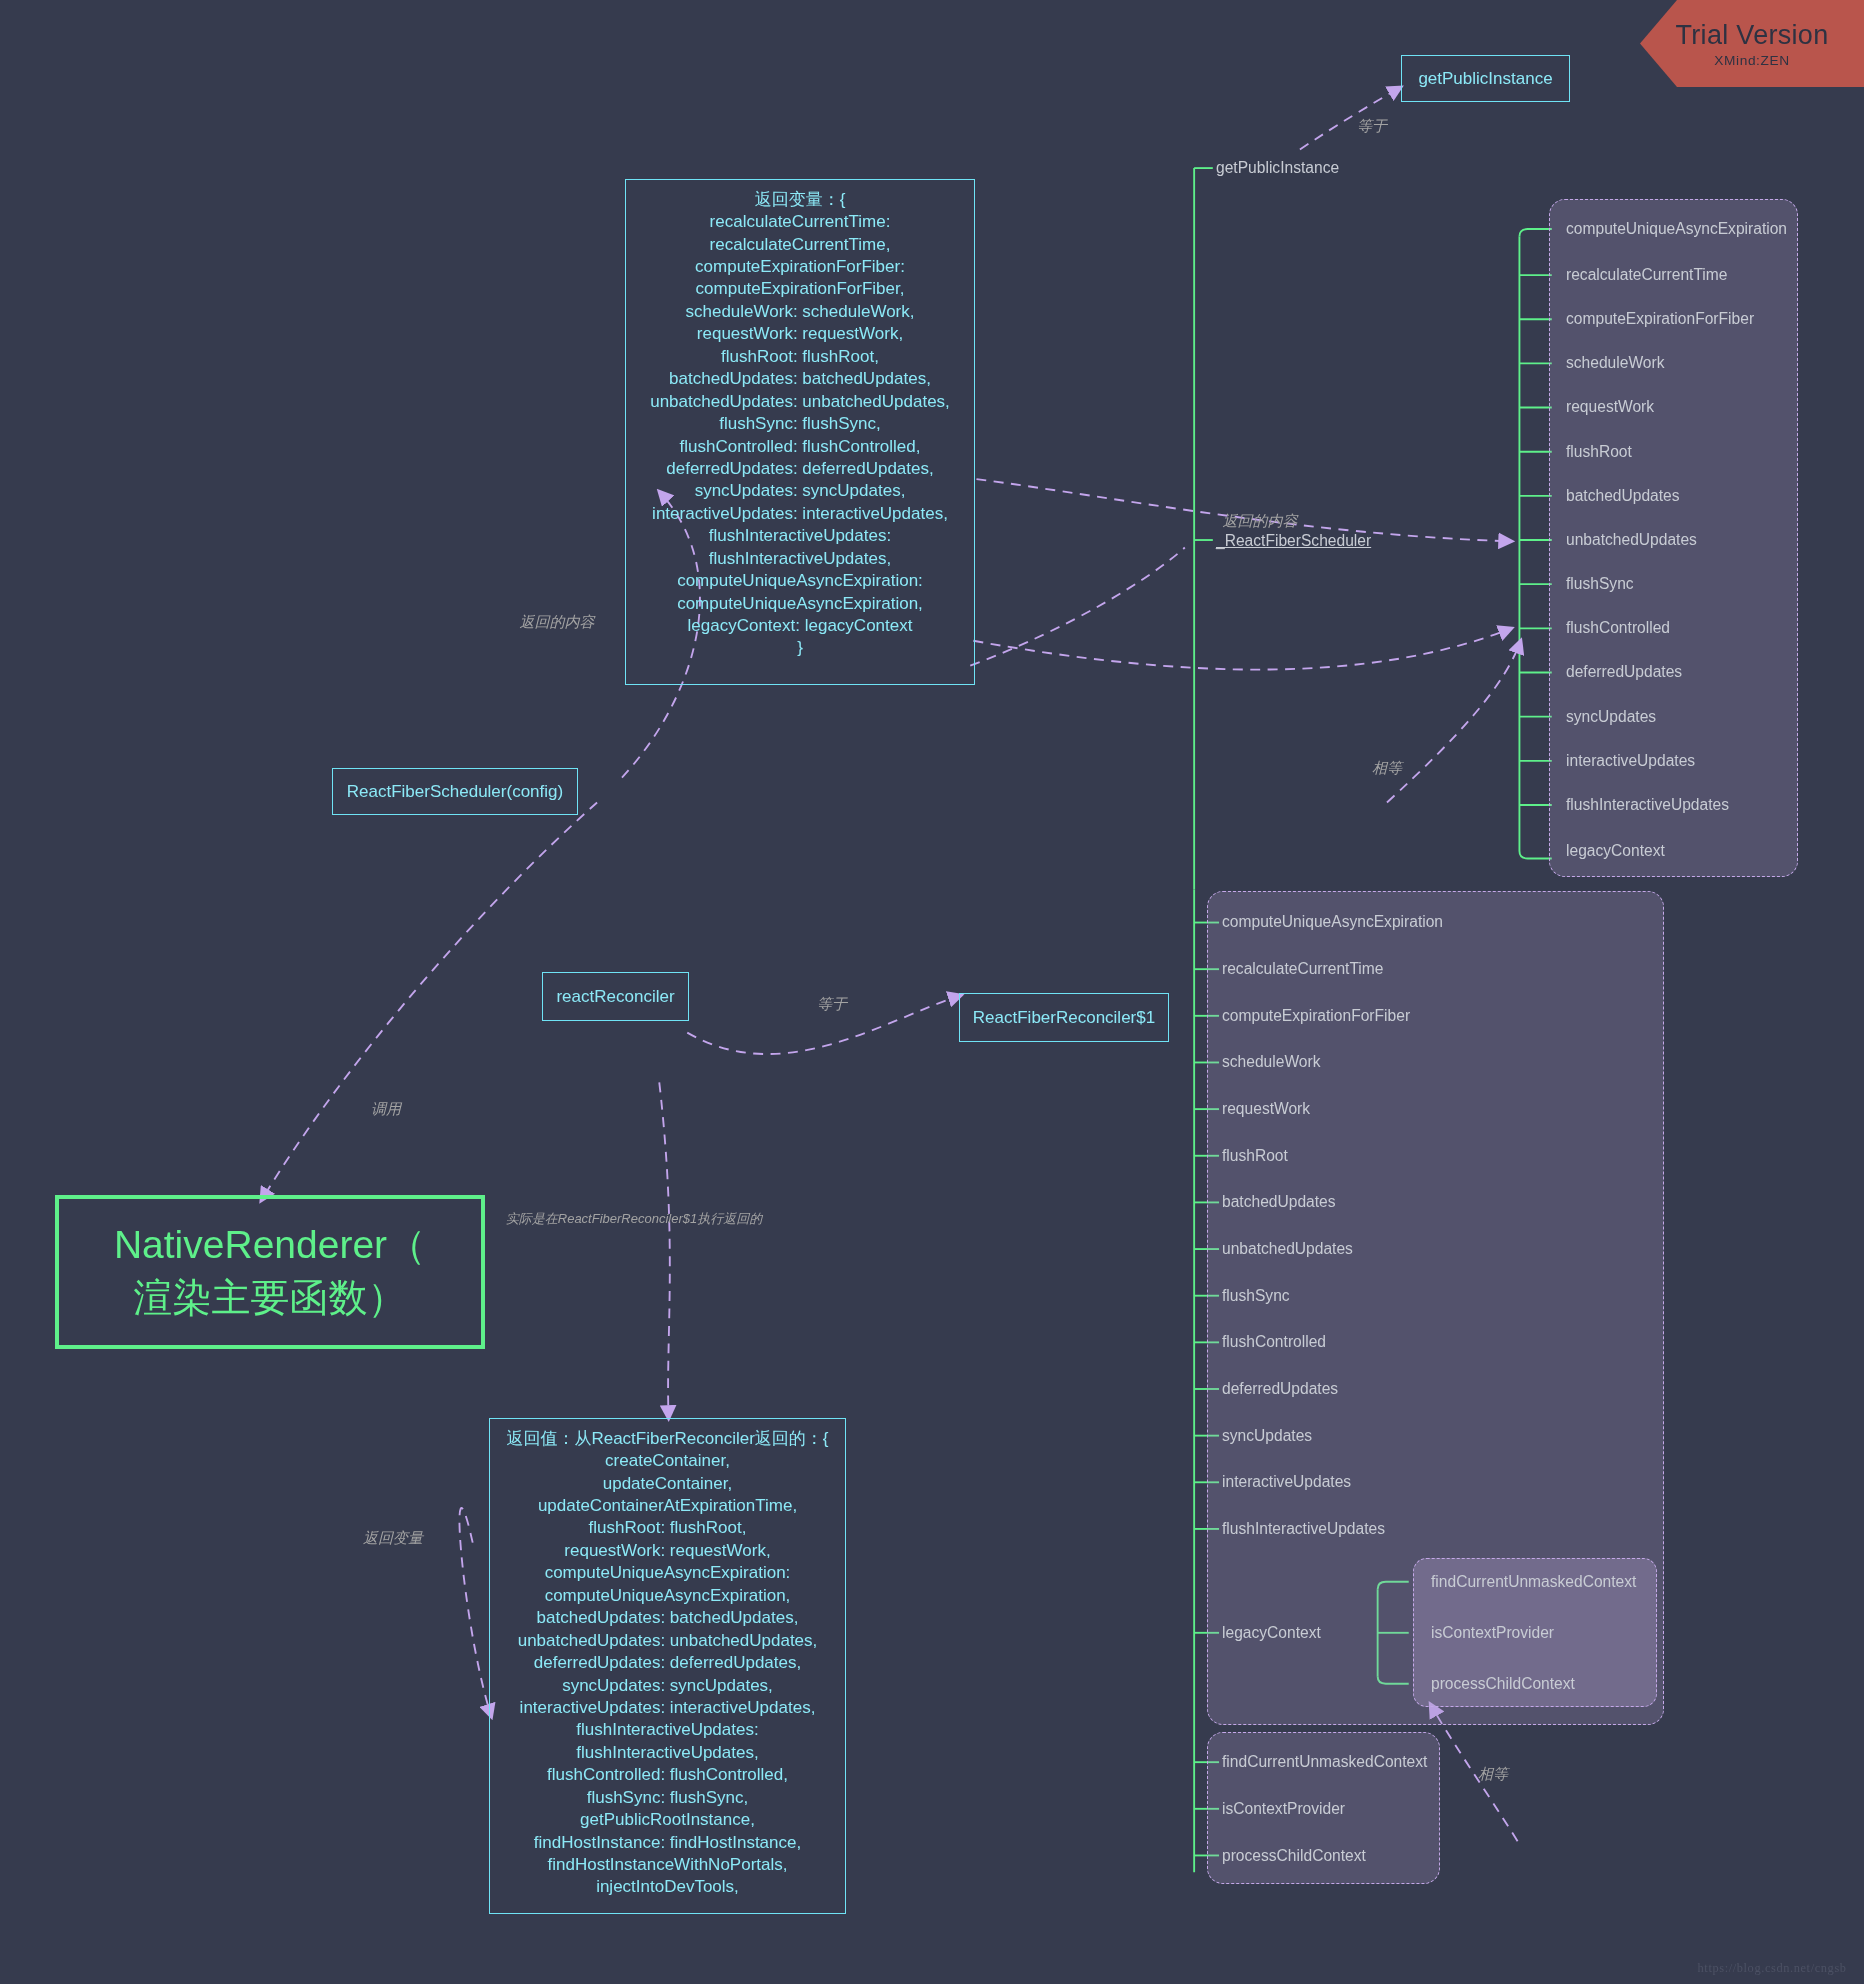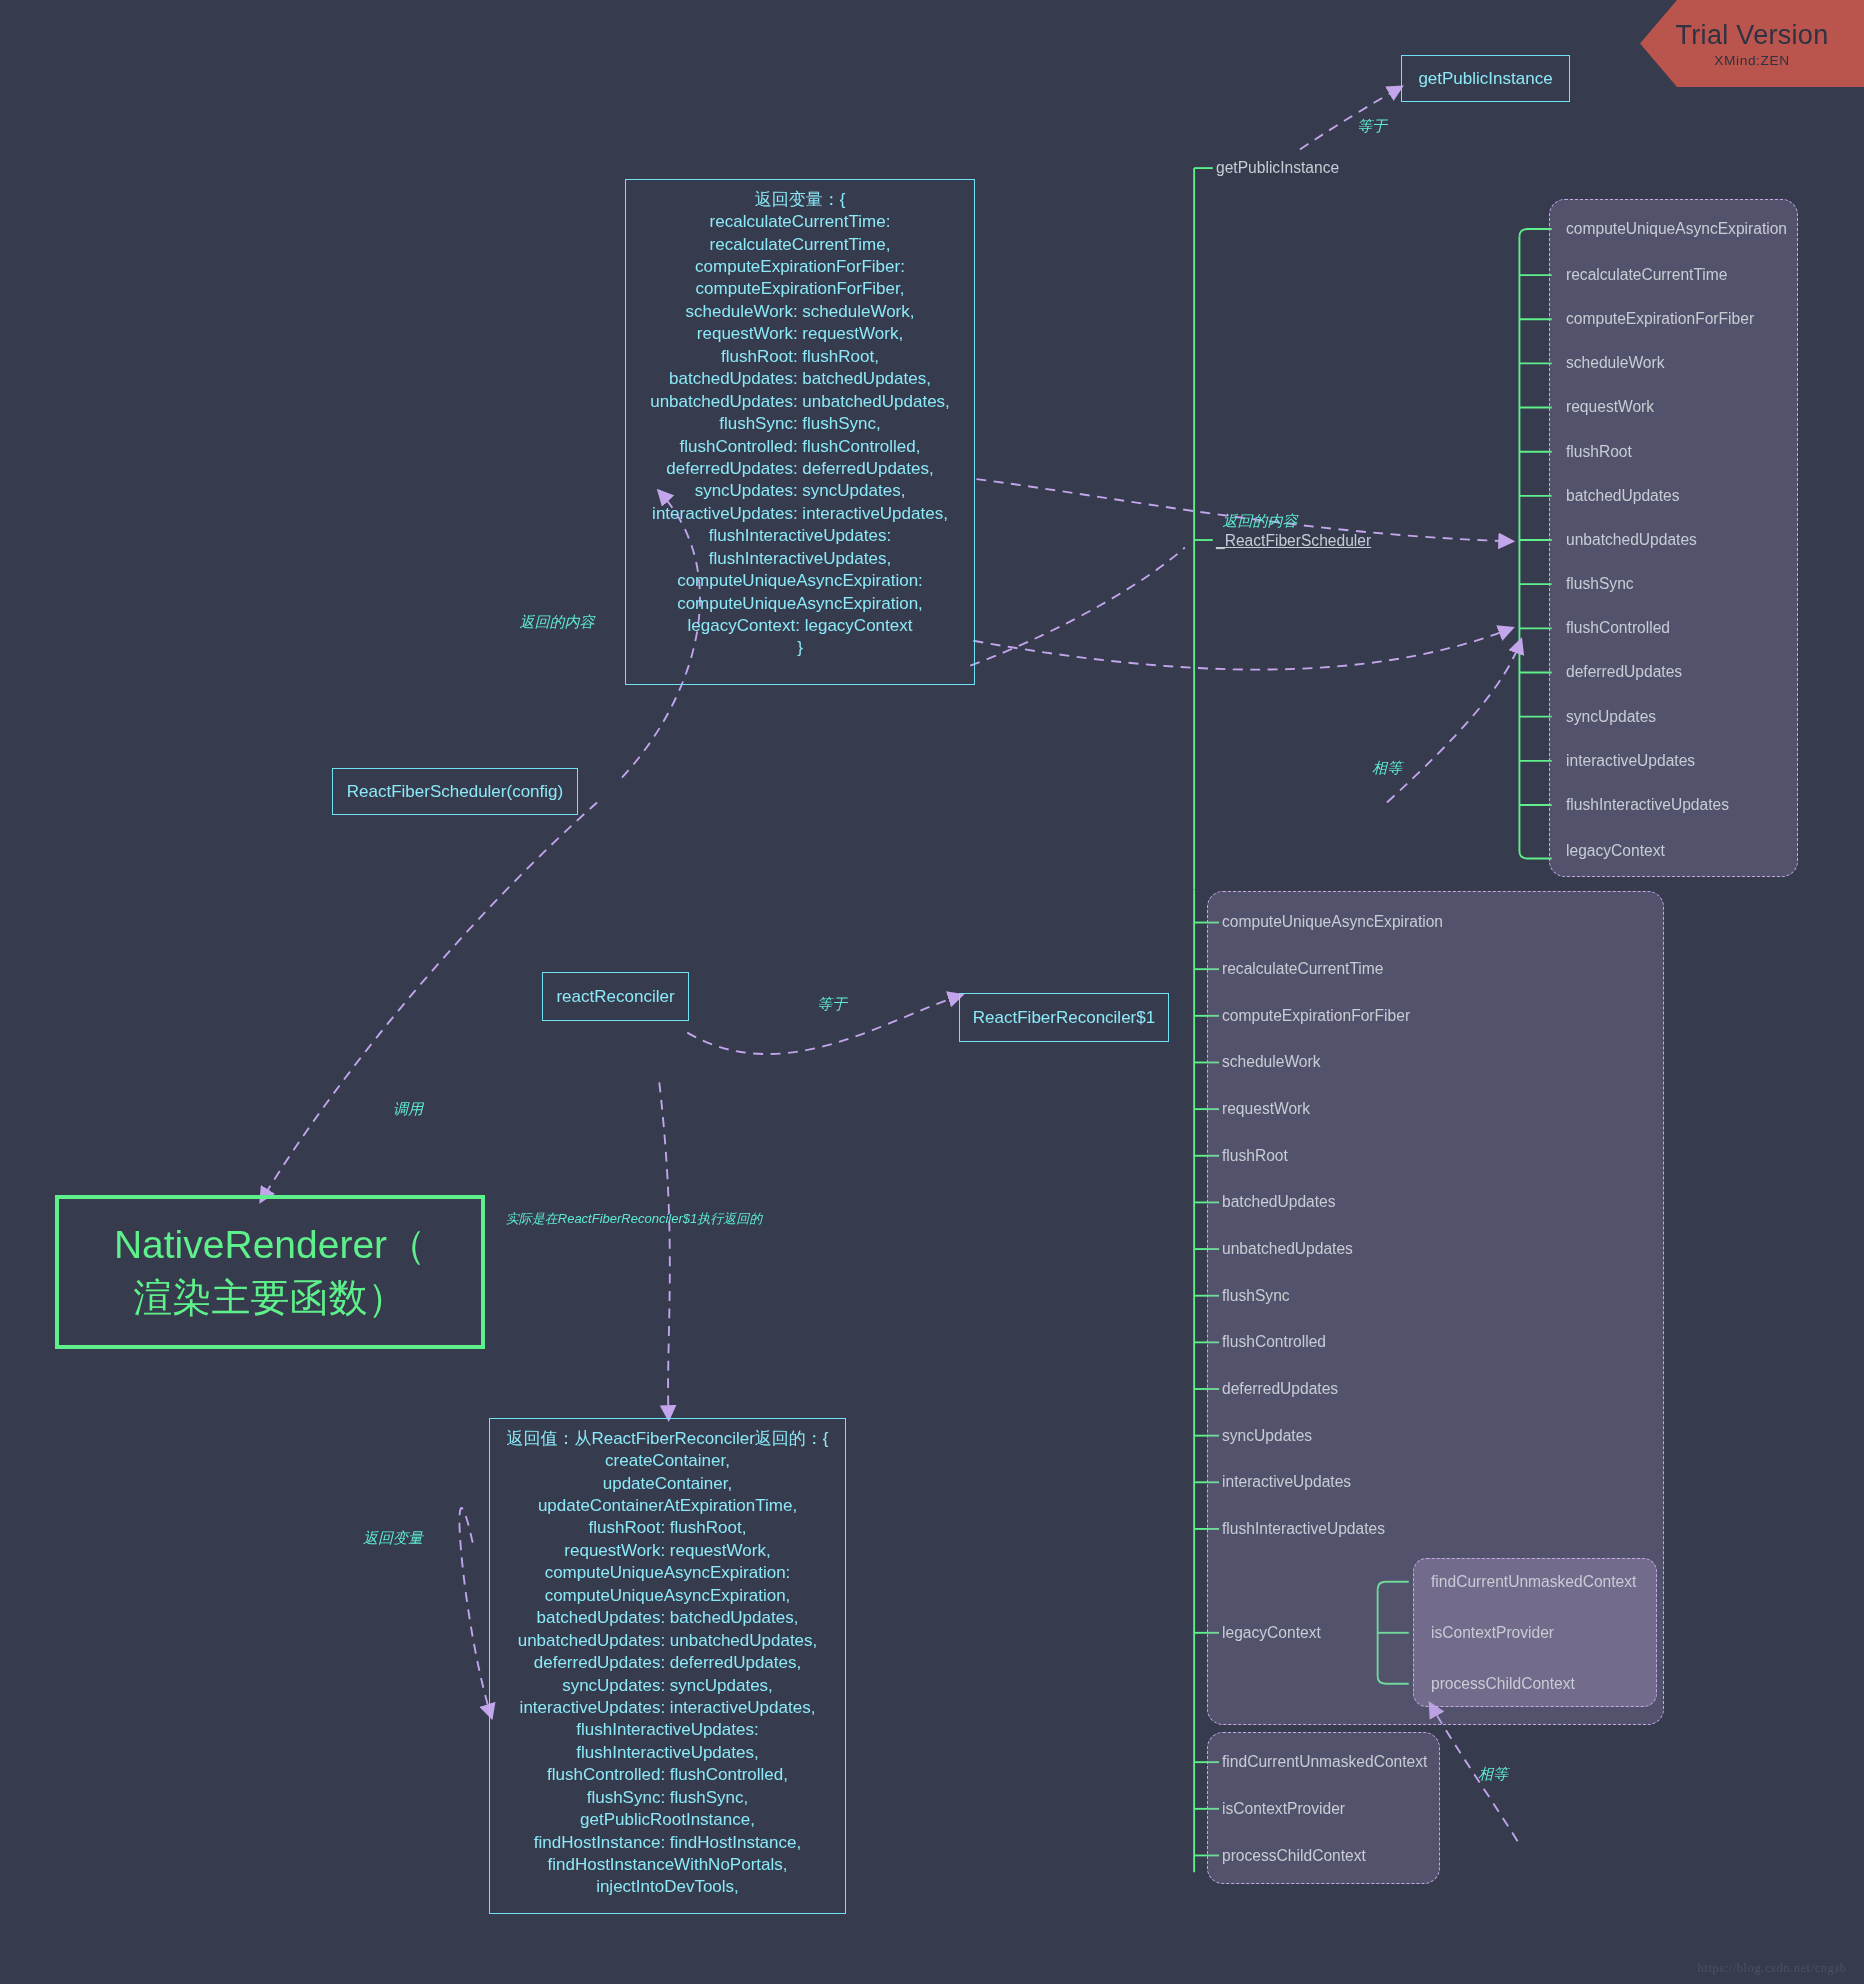--- a/index.html
+++ b/index.html
@@ -53,21 +53,21 @@
   .panel.inner{background:rgba(185,165,214,.30);border-radius:13.7px;}
 
   
   .leaf{
     position:absolute;color:#c8ccd4;font-size:15.6px;white-space:nowrap;
     transform:translateY(-50%);
   }
 
   
   .rel{
-    position:absolute;color:#5eead4;font-style:italic;font-size:15px;
+    position:absolute;color:#a3a3a3;font-style:italic;font-size:15px;
     white-space:nowrap;transform:translate(-50%,-50%);
   }
   .rel.sm{font-size:13px;}
 
   
   .watermark{
     position:absolute;right:17.4px;bottom:8.7px;color:#4c5164;font-size:12.4px;
     font-family:"Liberation Serif","DejaVu Serif",serif;letter-spacing:0.6px;
   }
 </style>
@@ -252,21 +252,21 @@
   <div class="leaf" style="left:1431px;top:1684px;">processChildContext</div>
 
   <div class="panel" style="left:1207px;top:1732px;width:233px;height:152px;"></div>
   <div class="leaf" style="left:1222px;top:1762px;">findCurrentUnmaskedContext</div>
   <div class="leaf" style="left:1222px;top:1809px;">isContextProvider</div>
   <div class="leaf" style="left:1222px;top:1856px;">processChildContext</div>
 
   <div class="rel" style="left:1372px;top:126px;">等于</div>
   <div class="rel" style="left:1260px;top:521px;">返回的内容</div>
   <div class="rel" style="left:557px;top:622px;">返回的内容</div>
-  <div class="rel" style="left:408px;top:1109px;">调用</div>
+  <div class="rel" style="left:386px;top:1109px;">调用</div>
   <div class="rel" style="left:1387px;top:768px;">相等</div>
   <div class="rel" style="left:832px;top:1004px;">等于</div>
   <div class="rel sm" style="left:634px;top:1219px;text-align:right;">实际是在ReactFiberReconciler$1执行返回的</div>
   <div class="rel" style="left:393px;top:1538px;">返回变量</div>
   <div class="rel" style="left:1493px;top:1774px;">相等</div>
 
   <div class="watermark">https://blog.csdn.net/cngsb</div>
 
 </div>
 

